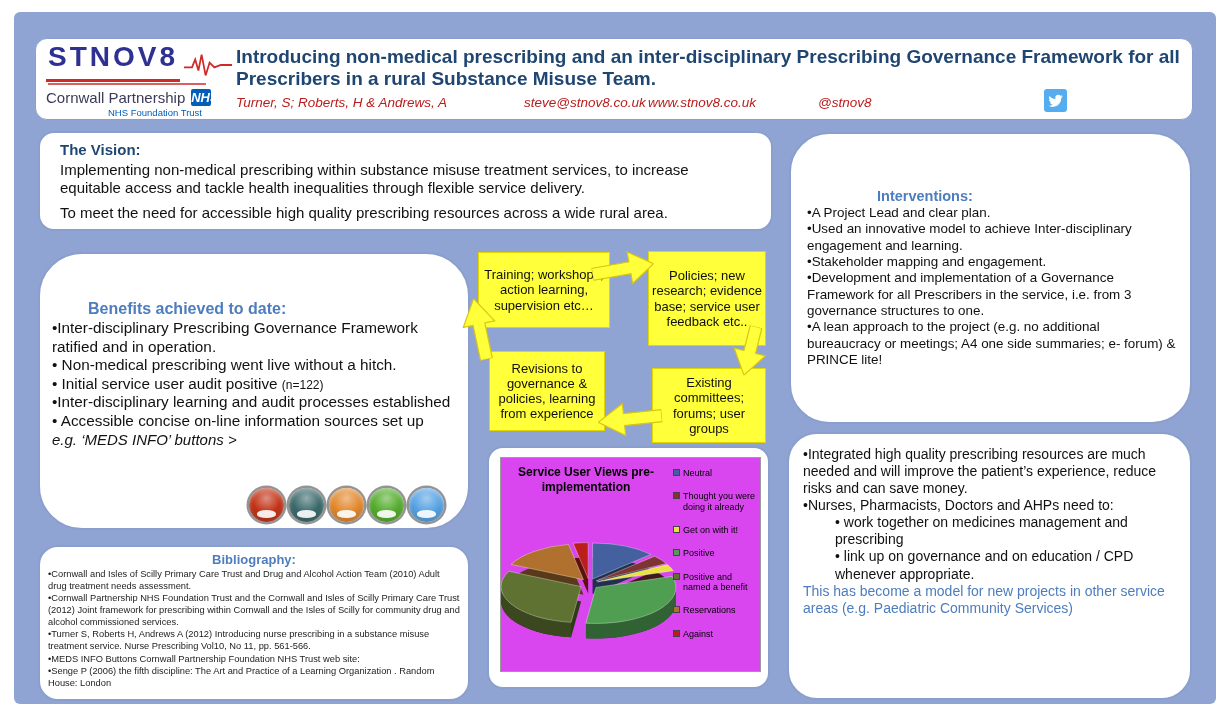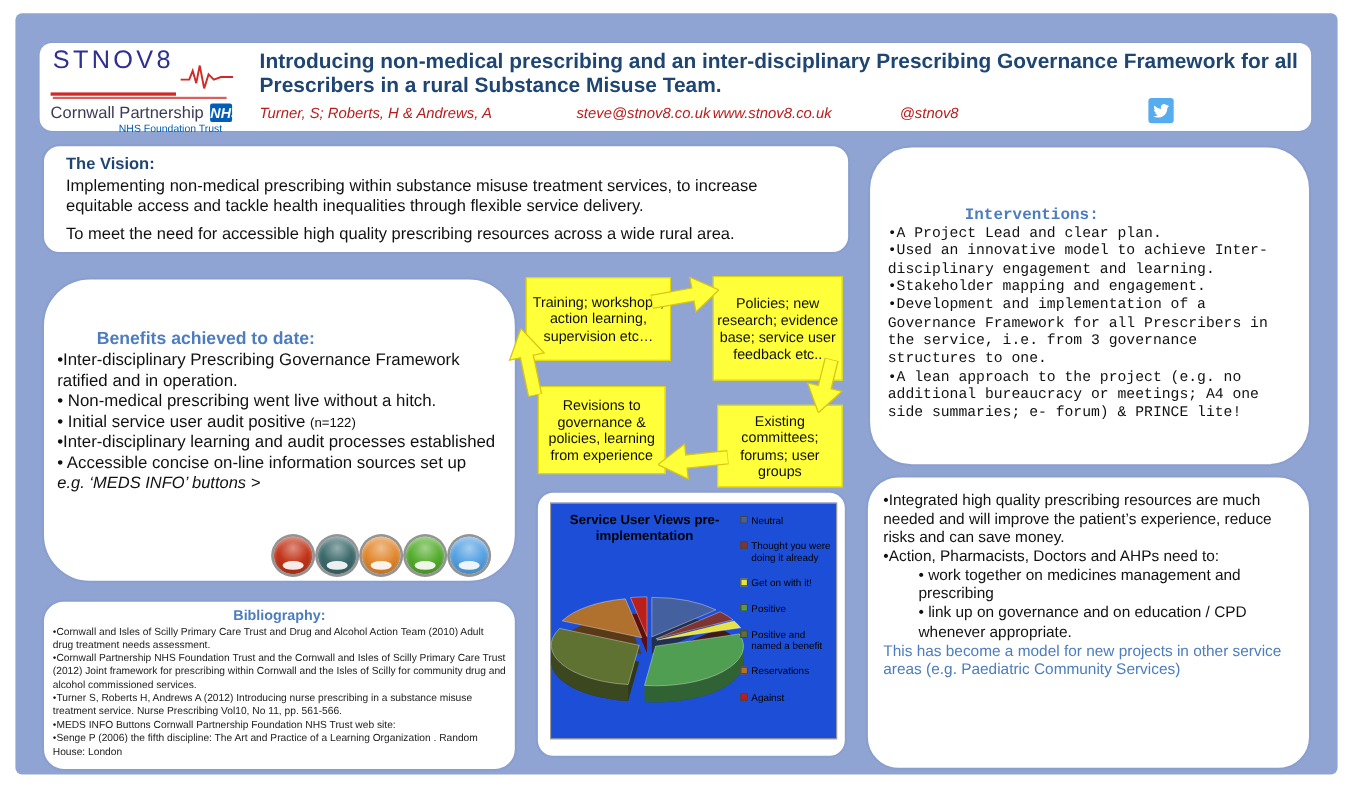--- a/index.html
+++ b/index.html
@@ -10,22 +10,22 @@
     color:#111;
   }
   #panel{position:absolute;left:14px;top:12px;width:1202px;height:692px;
     background:var(--panel-bg);border-radius:6px;}
   .box{position:absolute;background:#fff;border:2px solid var(--box-border);box-sizing:border-box;z-index:2;}
 
   
   #header-box{left:35px;top:38px;width:1158px;height:82px;border-radius:12px;border-width:1.5px;}
   #logo{position:absolute;left:10px;top:4px;width:190px;height:74px;}
   #brand-row{display:flex;align-items:flex-end;}
-  #brand-text{font-size:23px;font-weight:normal;letter-spacing:3px;color:var(--logo-blue);
-    border-bottom:3px solid var(--logo-red);line-height:1;padding:0 2px 18px 2px;}
+  #brand-text{font-size:28px;font-weight:bold;letter-spacing:3px;color:var(--logo-blue);
+    border-bottom:3px solid var(--logo-red);line-height:1;padding:0 2px 8px 2px;}
   #brand-bar{width:158px;height:2px;background:var(--logo-red);opacity:.75;margin:1px 0 4px 2px;}
   #org-row{display:flex;align-items:center;gap:6px;margin-top:2px;}
   #org-name{font-size:15px;color:#3b3b58;}
   #nhs-logo{display:inline-block;background:var(--nhs-blue);color:#fff;font-style:italic;font-weight:bold;
     font-size:13px;line-height:17px;width:20px;text-align:right;border-radius:2px;}
   #trust-name{font-size:9.5px;color:var(--nhs-blue);margin:1px 0 0 62px;}
   #poster-title{position:absolute;left:200px;top:7px;width:960px;
     font-size:19px;font-weight:bold;color:var(--navy);line-height:1.18;}
   .meta{position:absolute;top:56px;font-size:13.5px;color:#b91c1c;font-style:italic;}
   #authors{left:200px;} #email{left:488px;} #website{left:612px;} #twitter-handle{left:782px;}
@@ -59,31 +59,31 @@
   #ybox-existing{left:652px;top:368px;width:114px;height:75px;}
   .cycle-arrow{position:absolute;z-index:4;}
   .cycle-arrow polygon{fill:var(--yellow);stroke:#d8c515;stroke-width:1.2;}
   #arrow-right{left:592px;top:250px;transform:rotate(-10deg);}
   #arrow-down{left:729px;top:326px;transform:rotate(14deg);}
   #arrow-left{left:598px;top:400px;transform:rotate(-6deg);}
   #arrow-up{left:459px;top:298px;transform:rotate(-12deg);}
 
   
   #pie-box{left:487px;top:446px;width:283px;height:243px;border-radius:16px;}
-  #chart-area{position:absolute;left:11px;top:9px;width:259px;height:213px;background:#1d4ed8;border:1px solid #9a9a9a;}
+  #chart-area{position:absolute;left:11px;top:9px;width:259px;height:213px;background:#d946ef;border:1px solid #9a9a9a;}
   #chart-title{position:absolute;left:0;top:7px;width:170px;text-align:center;
     font-size:12px;font-weight:bold;color:#000;line-height:1.25;}
   #legend{position:absolute;left:172px;top:10px;width:84px;display:flex;flex-direction:column;gap:13px;}
   .legend-entry{display:flex;gap:3px;align-items:flex-start;}
   .legend-swatch{width:7px;height:7px;flex:0 0 7px;margin-top:1px;border:1px solid #444;box-sizing:border-box;}
   .legend-label{font-size:9px;line-height:1.15;color:#000;}
   #pie-svg{position:absolute;left:0;top:0;}
 
   
-  #interventions-box{left:789px;top:132px;width:403px;height:292px;border-radius:40px;padding:54px 14px 0 16px;font-family:Liberation Mono, monospace;}
+  #interventions-box{left:789px;top:132px;width:403px;height:292px;border-radius:40px;padding:54px 14px 0 16px;}
   #interventions-box .heading{font-size:14.5px;font-weight:bold;color:var(--blue);margin:0 0 1px 70px;}
   .i-item{font-size:13.4px;line-height:1.22;}
 
   
   #keymsg-box{left:787px;top:432px;width:405px;height:268px;border-radius:30px;padding:12px 12px 0 14px;}
   #keymsg-box .heading{font-size:15px;font-weight:bold;color:var(--navy);margin:0 0 2px 20px;}
   .k-item{font-size:14px;line-height:1.22;}
   .k-item.indent{margin-left:32px;}
   .blue-text{color:var(--blue);}
 
@@ -231,21 +231,21 @@
       <div class="i-item">•Used an innovative model to achieve Inter-disciplinary engagement and learning.</div>
       <div class="i-item">•Stakeholder mapping and engagement.</div>
       <div class="i-item">•Development and implementation of a Governance Framework for all Prescribers in the service, i.e. from 3 governance structures to one.</div>
       <div class="i-item">•A lean approach to the project (e.g. no additional bureaucracy or meetings; A4 one side summaries; e- forum) &amp; PRINCE lite!</div>
     </div>
 </div>
 
 <div class="box" id="keymsg-box">
   <div>
       <div class="k-item">•Integrated high quality prescribing resources are much needed and will improve the patient’s experience, reduce risks and can save money.</div>
-      <div class="k-item">•Action, Pharmacists, Doctors and AHPs need to:</div>
+      <div class="k-item">•Nurses, Pharmacists, Doctors and AHPs need to:</div>
       <div class="k-item indent">• work together on medicines management and prescribing</div>
       <div class="k-item indent">• link up on governance and on education / CPD whenever appropriate.</div>
       <div class="k-item blue-text">This has become a model for new projects in other service areas (e.g. Paediatric Community Services)</div>
     </div>
 </div>
 
 <div class="box" id="biblio-box">
   <div class="heading">Bibliography:</div>
   <div id="biblio-refs">
       <div class="r-item">•Cornwall and Isles of Scilly Primary Care Trust and  Drug and Alcohol Action Team (2010) Adult  drug treatment needs assessment.</div>

